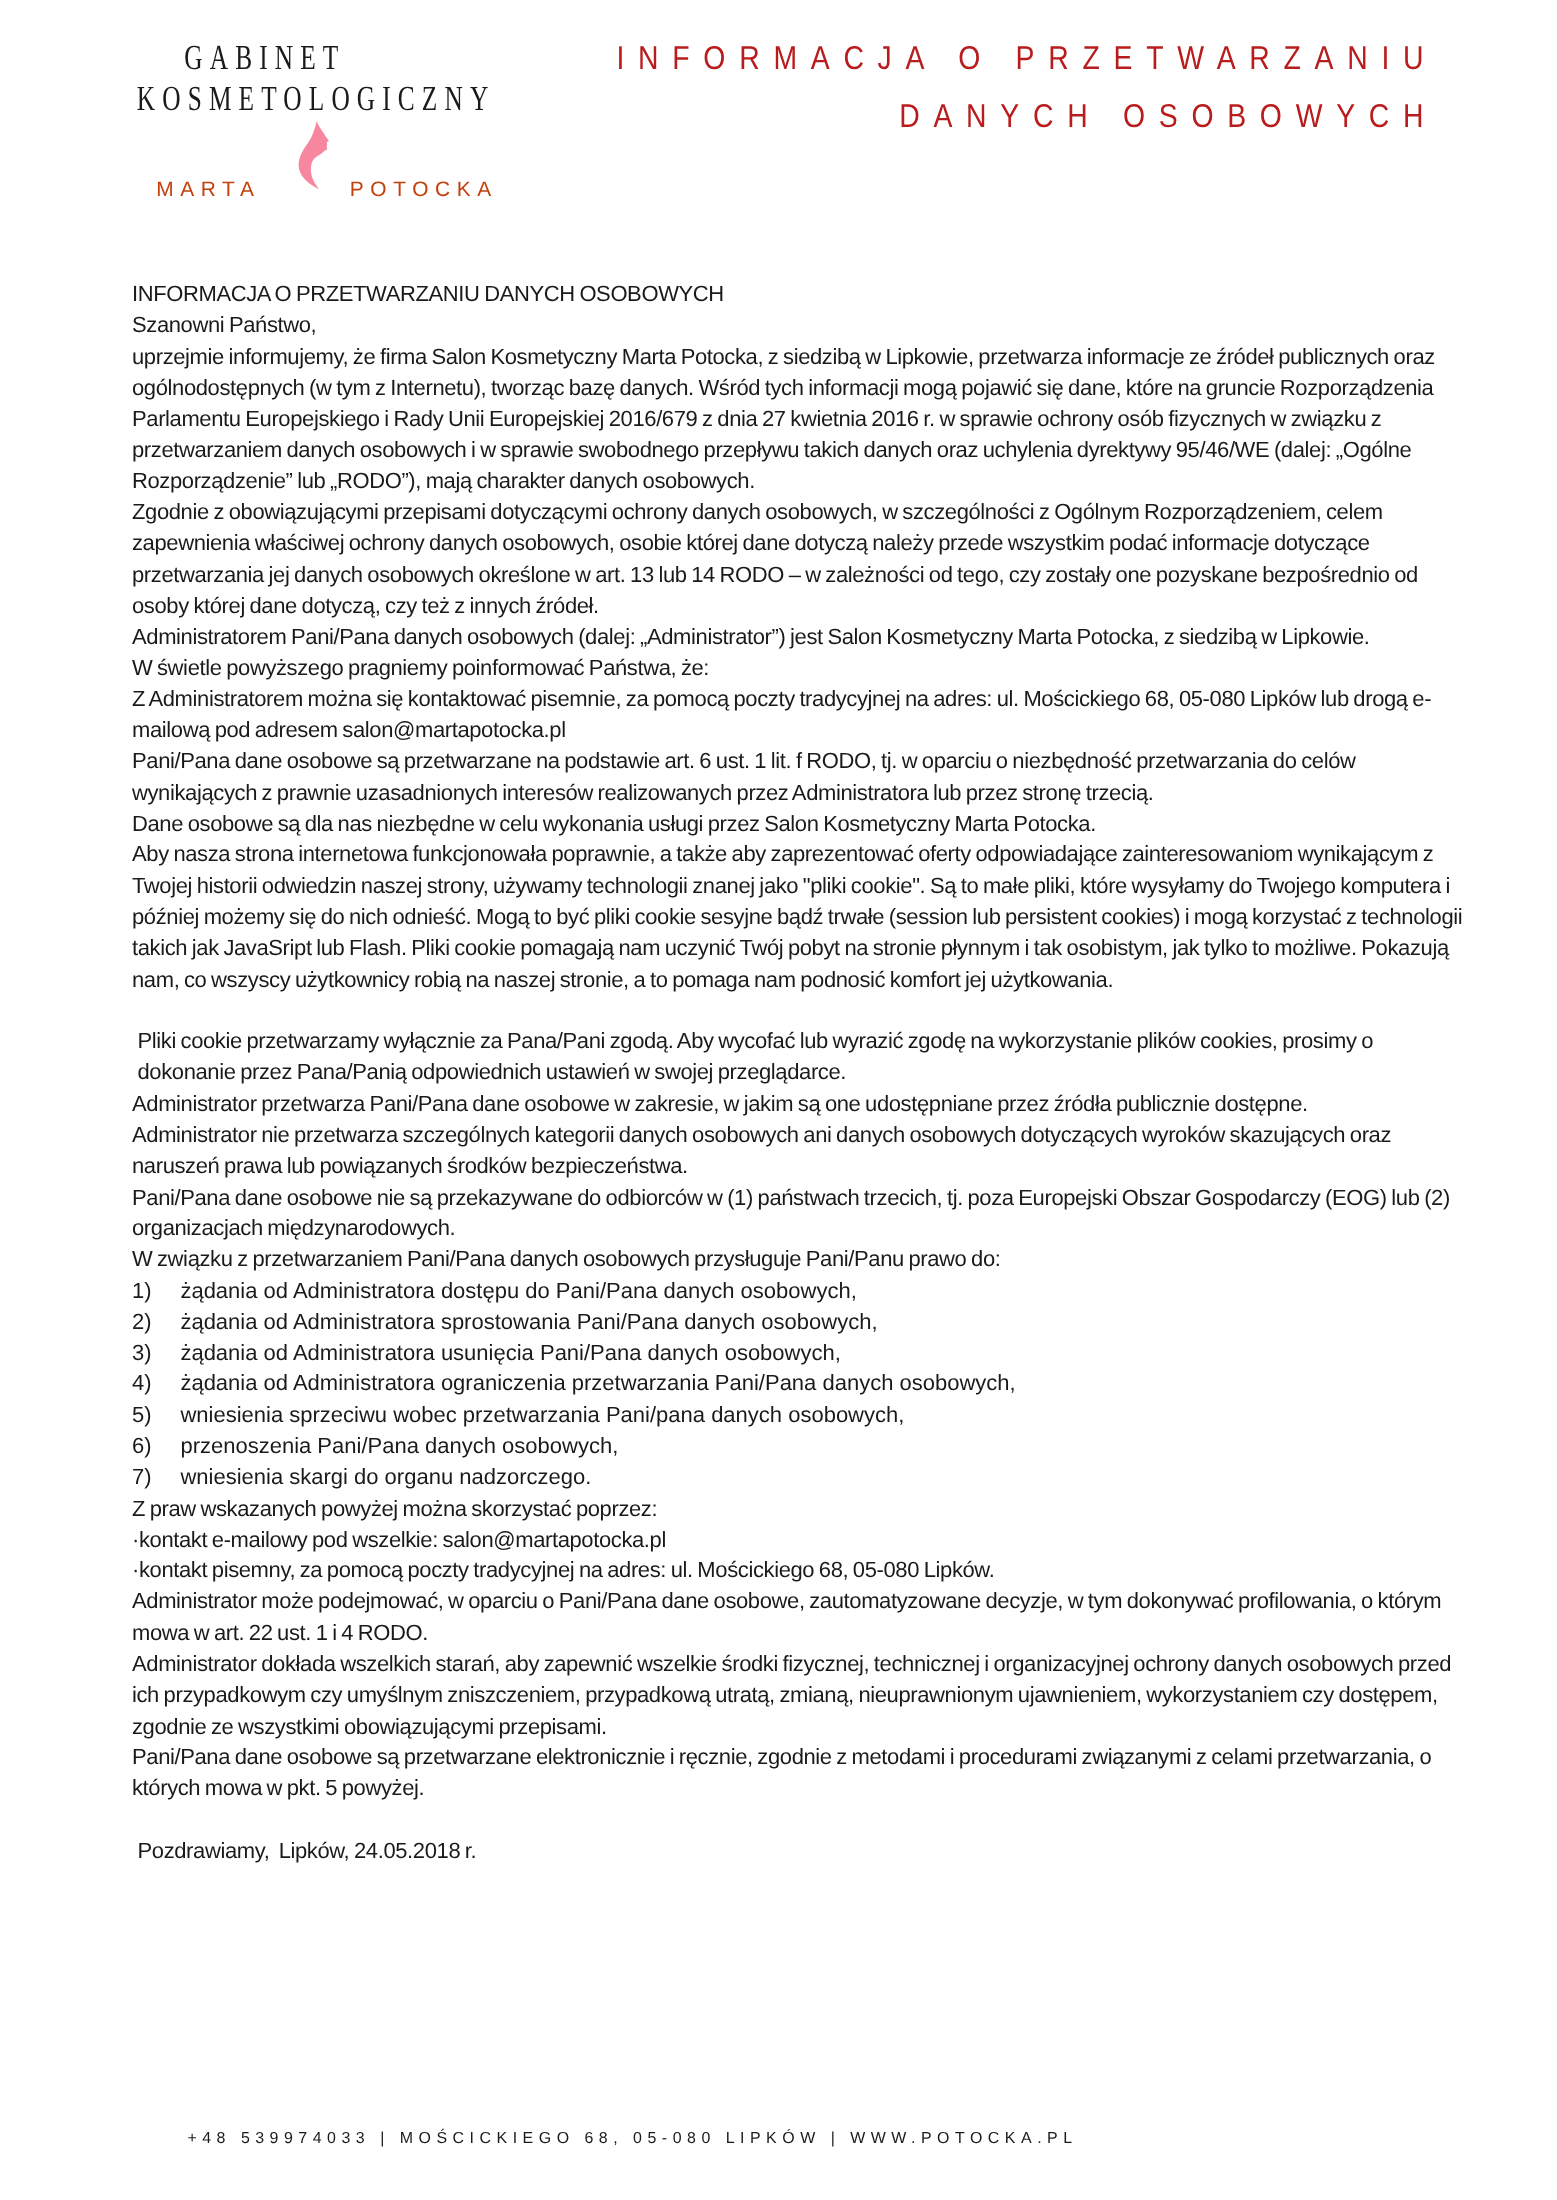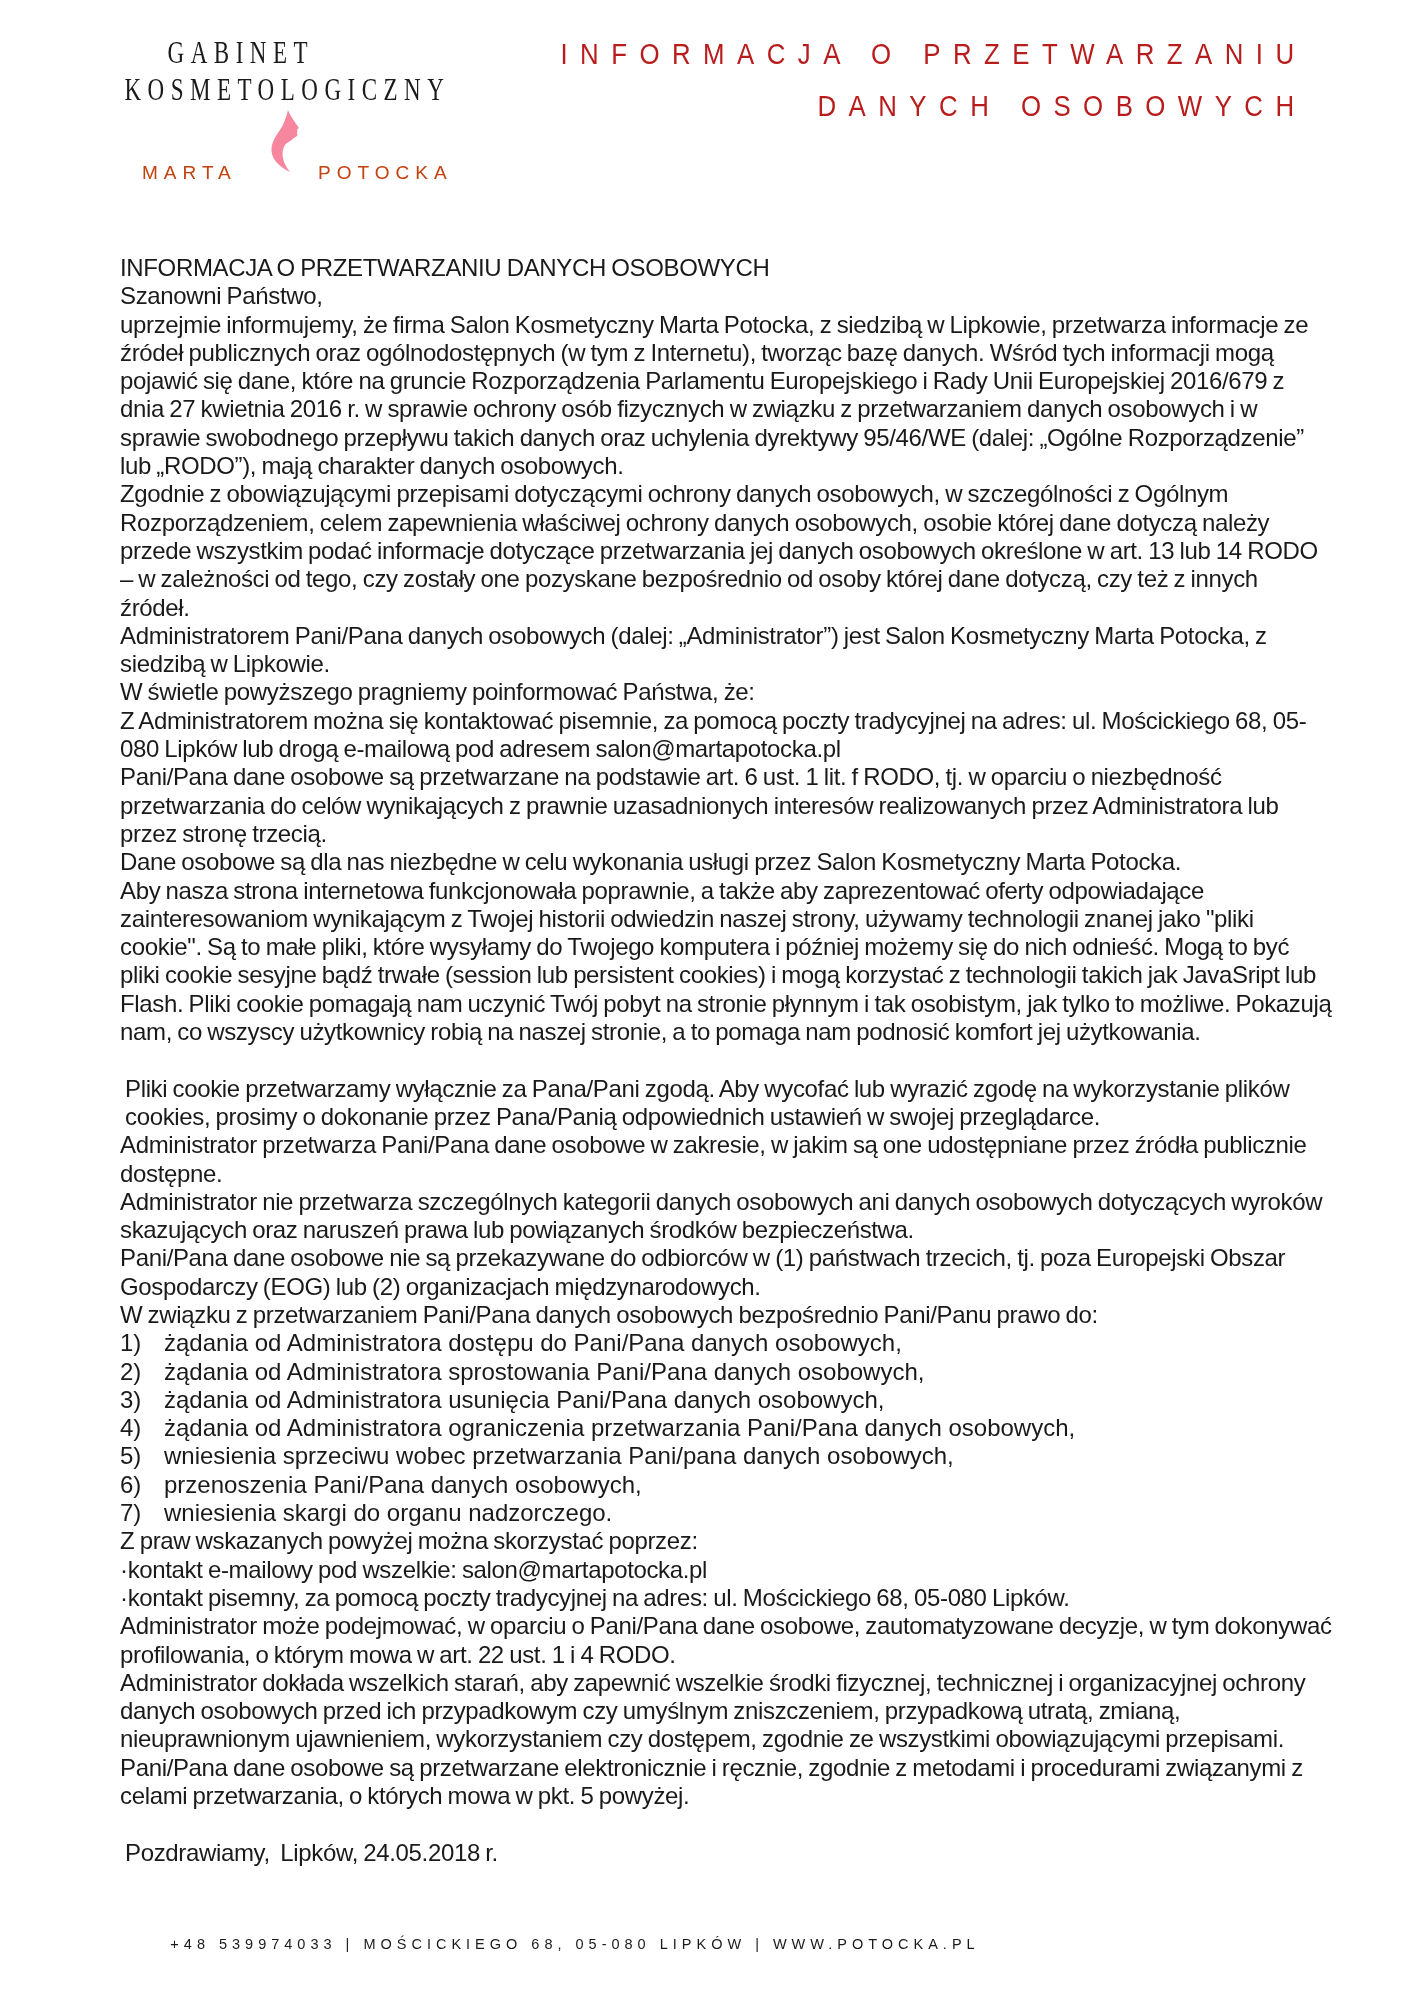--- a/index.html
+++ b/index.html
@@ -84,21 +84,21 @@
       transform: scaleX(0.86);
       transform-origin: right center;
       white-space: nowrap;
     }
     .content {
       position: absolute;
       left: 120px;
       top: 254px;
       width: 1212px;
       font-family: "Liberation Sans", sans-serif;
-      font-size: 24px;
+      font-size: 20px;
       line-height: 28.3px;
       color: #1a1a1a;
     }
     .content p {
       margin: 0;
       letter-spacing: -0.35px;
       word-spacing: -1px;
     }
     .content .spacer {
       height: 28.3px;
@@ -157,21 +157,21 @@
   <p>W świetle powyższego pragniemy poinformować Państwa, że:</p>
   <p>Z Administratorem można się kontaktować pisemnie, za pomocą poczty tradycyjnej na adres: ul. Mościckiego 68, 05-080 Lipków lub drogą e-mailową pod adresem salon@martapotocka.pl</p>
   <p>Pani/Pana dane osobowe są przetwarzane na podstawie art. 6 ust. 1 lit. f RODO, tj. w oparciu o niezbędność przetwarzania do celów wynikających z prawnie uzasadnionych interesów realizowanych przez Administratora lub przez stronę trzecią.</p>
   <p>Dane osobowe są dla nas niezbędne w celu wykonania usługi przez Salon Kosmetyczny Marta Potocka.</p>
   <p>Aby nasza strona internetowa funkcjonowała poprawnie, a także aby zaprezentować oferty odpowiadające zainteresowaniom wynikającym z Twojej historii odwiedzin naszej strony, używamy technologii znanej jako "pliki cookie". Są to małe pliki, które wysyłamy do Twojego komputera i później możemy się do nich odnieść. Mogą to być pliki cookie sesyjne bądź trwałe (session lub persistent cookies) i mogą korzystać z technologii takich jak JavaSript lub Flash. Pliki cookie pomagają nam uczynić Twój pobyt na stronie płynnym i tak osobistym, jak tylko to możliwe. Pokazują nam, co wszyscy użytkownicy robią na naszej stronie, a to pomaga nam podnosić komfort jej użytkowania.</p>
   <div class="spacer"></div>
   <p class="indent1">Pliki cookie przetwarzamy wyłącznie za Pana/Pani zgodą. Aby wycofać lub wyrazić zgodę na wykorzystanie plików cookies, prosimy o dokonanie przez Pana/Panią odpowiednich ustawień w swojej przeglądarce.</p>
   <p>Administrator przetwarza Pani/Pana dane osobowe w zakresie, w jakim są one udostępniane przez źródła publicznie dostępne.</p>
   <p>Administrator nie przetwarza szczególnych kategorii danych osobowych ani danych osobowych dotyczących wyroków skazujących oraz naruszeń prawa lub powiązanych środków bezpieczeństwa.</p>
   <p>Pani/Pana dane osobowe nie są przekazywane do odbiorców w (1) państwach trzecich, tj. poza Europejski Obszar Gospodarczy (EOG) lub (2) organizacjach międzynarodowych.</p>
-  <p>W związku z przetwarzaniem Pani/Pana danych osobowych bezpośrednio Pani/Panu prawo do:</p>
+  <p>W związku z przetwarzaniem Pani/Pana danych osobowych przysługuje Pani/Panu prawo do:</p>
 
   <div>
     <div class="list-item">
       <span class="num">1)</span>
       <span>żądania od Administratora dostępu do Pani/Pana danych osobowych,</span>
     </div>
     <div class="list-item">
       <span class="num">2)</span>
       <span>żądania od Administratora sprostowania Pani/Pana danych osobowych,</span>
     </div>

